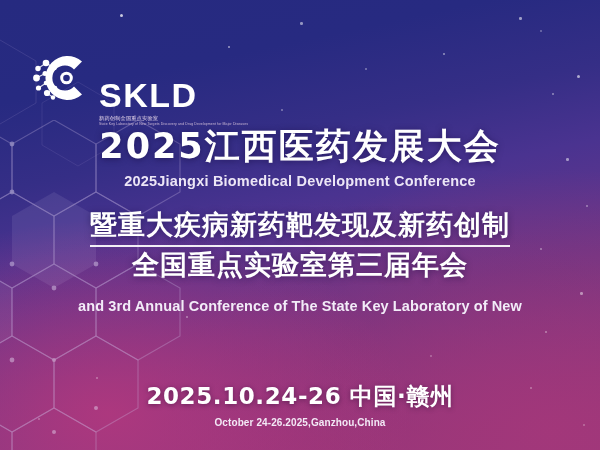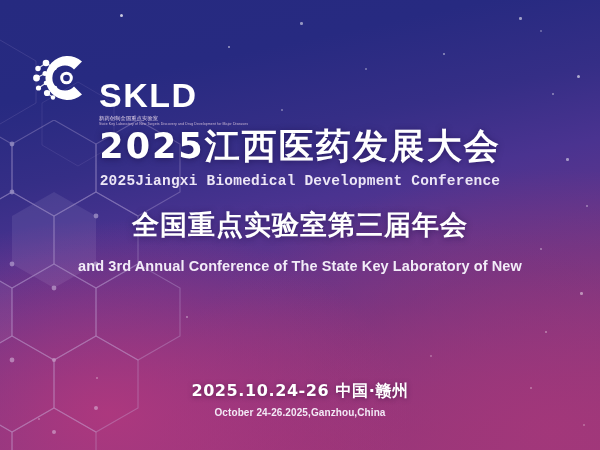--- a/index.html
+++ b/index.html
@@ -109,21 +109,21 @@
     line-height: 1.18;
     font-family: "DejaVu Sans", sans-serif;
     text-shadow: 0 1px 6px rgba(20,10,60,0.55);
   }
   .t-main-en {
     margin-top: 6px;
     font-size: 14.5px;
     font-weight: 700;
     color: #ece6f6;
     letter-spacing: 0.2px;
-    font-family: Liberation Mono, monospace;
+    font-family: Liberation Sans, sans-serif;
   }
 
   .t-sub-wrap { margin-top: 18px; }
   .t-sub1 {
     display: inline-block;
     font-size: 27px;
     font-weight: 700;
     color: #ffffff;
     letter-spacing: 1px;
     line-height: 1.32;
@@ -153,21 +153,21 @@
   }
 
   
   .date-block {
     position: absolute;
     left: 0; right: 0;
     top: 381px;
     text-align: center;
   }
   .date-cn {
-    font-size: 16px;
+    font-size: 23px;
     font-weight: 700;
     color: #ffffff;
     letter-spacing: 0.6px;
     font-family: "DejaVu Sans", sans-serif;
     text-shadow: 0 1px 5px rgba(40,10,50,0.5);
   }
   .date-en {
     margin-top: 5px;
     font-size: 10px;
     font-weight: 700;
@@ -284,20 +284,23 @@
       <div class="logo-cn">新药创制全国重点实验室</div>
       <div class="logo-en">State Key Laboratory of New Targets Discovery and Drug Development for Major Diseases</div>
     </div>
   </div>
 
   <div class="titles">
     <div class="t-main">2025江西医药发展大会</div>
     <div class="t-main-en">2025Jiangxi Biomedical Development Conference</div>
 
     <div class="t-sub-wrap">
+      <div>
+        <span class="t-sub1">暨重大疾病新药靶发现及新药创制</span>
+      </div>
       <div class="t-sub2">全国重点实验室第三届年会</div>
     </div>
 
     <div class="t-en-block">
       <div class="t-en-line">and 3rd Annual Conference of  The State Key Laboratory of New</div>
     </div>
   </div>
 
   <div class="date-block">
     <div class="date-cn">2025.10.24-26 中国·赣州</div>

